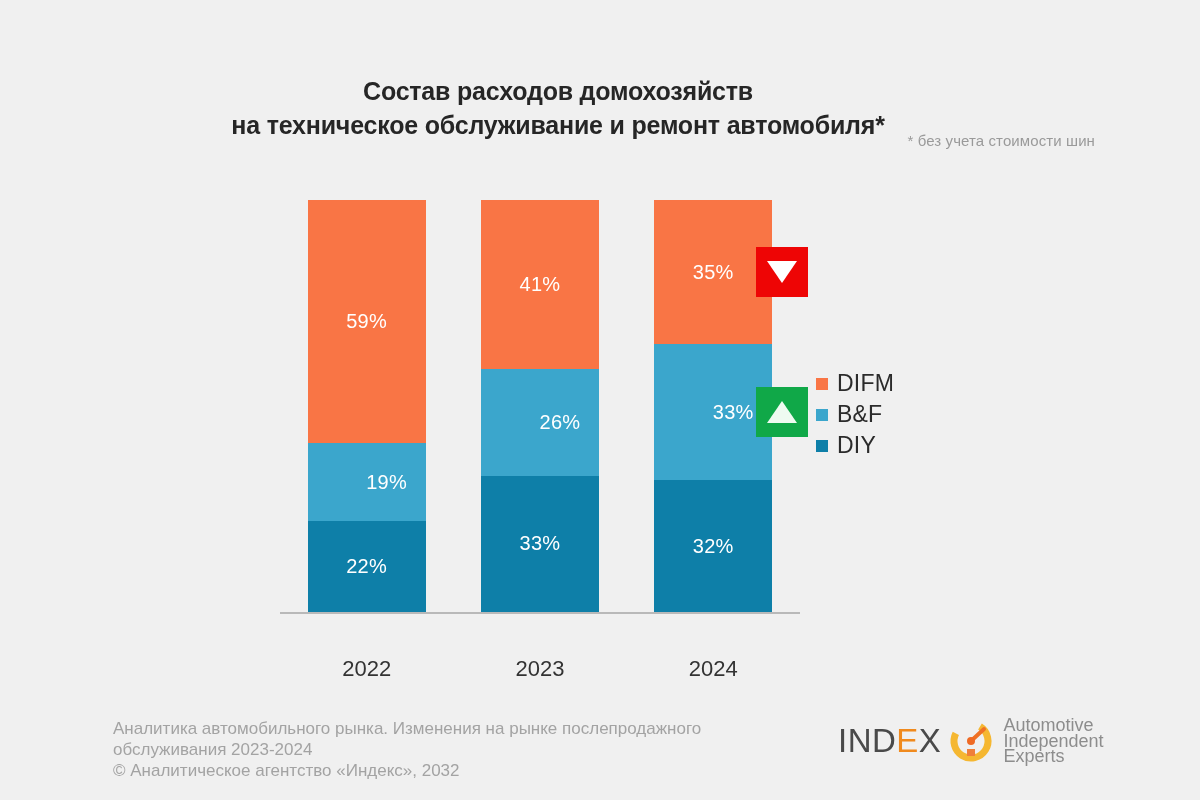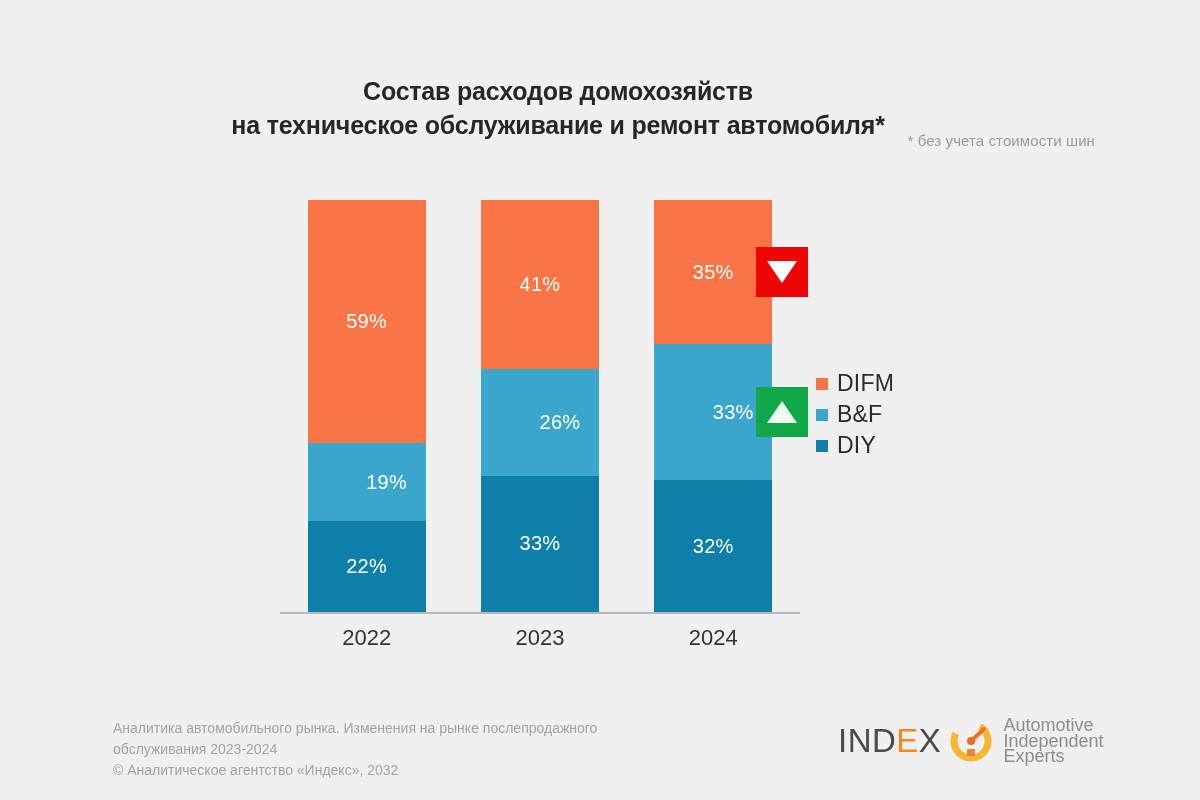--- a/index.html
+++ b/index.html
@@ -127,21 +127,21 @@
   .tri.up {
     border-left: 15px solid transparent;
     border-right: 15px solid transparent;
     border-bottom: 22px solid #eefbf1;
   }
 
   
   .xlabels {
     position: absolute;
     left: 280px;
-    top: 625px;
+    top: 656px;
     width: 520px;
     display: flex;
   }
   .xlabel {
     width: 173.3px;
     text-align: center;
     font-size: 22px;
     color: #333333;
   }
 
@@ -168,21 +168,21 @@
     font-size: 23px;
     color: #2b2b2b;
     letter-spacing: 0.2px;
   }
 
   
   .footer {
     position: absolute;
     left: 113px;
     top: 718px;
-    font-size: 14px;
+    font-size: 17px;
     line-height: 21px;
     color: #a3a3a3;
     max-width: 660px;
   }
   .footer div { white-space: nowrap; }
 
   
   .logo {
     position: absolute;
     left: 838px;

